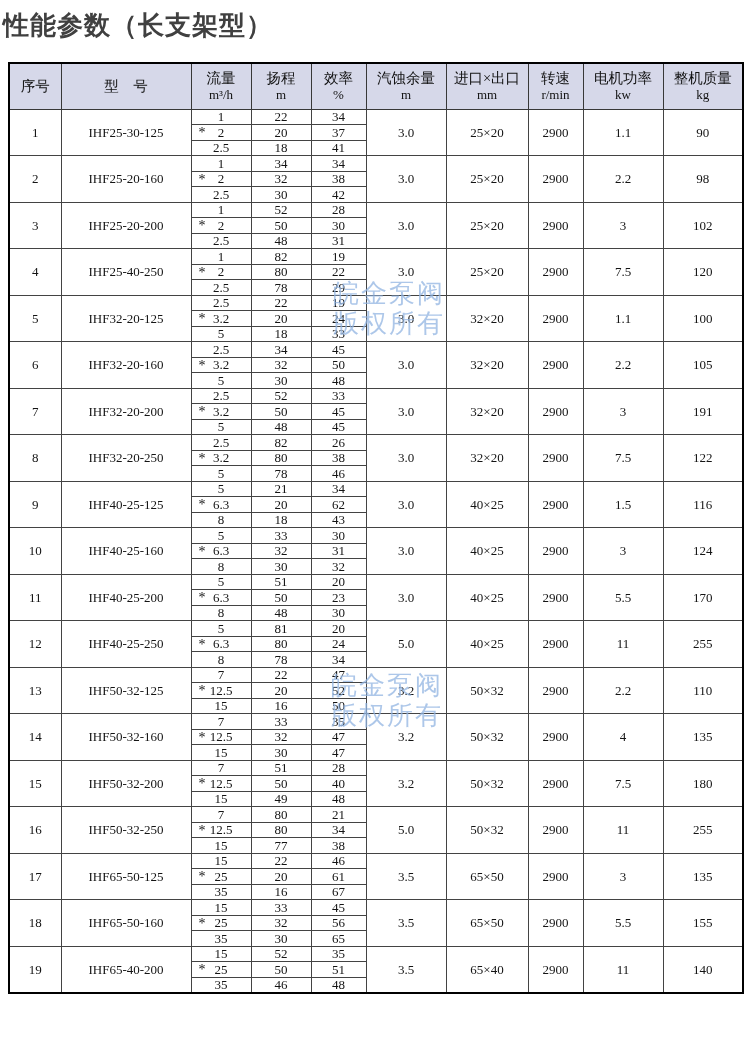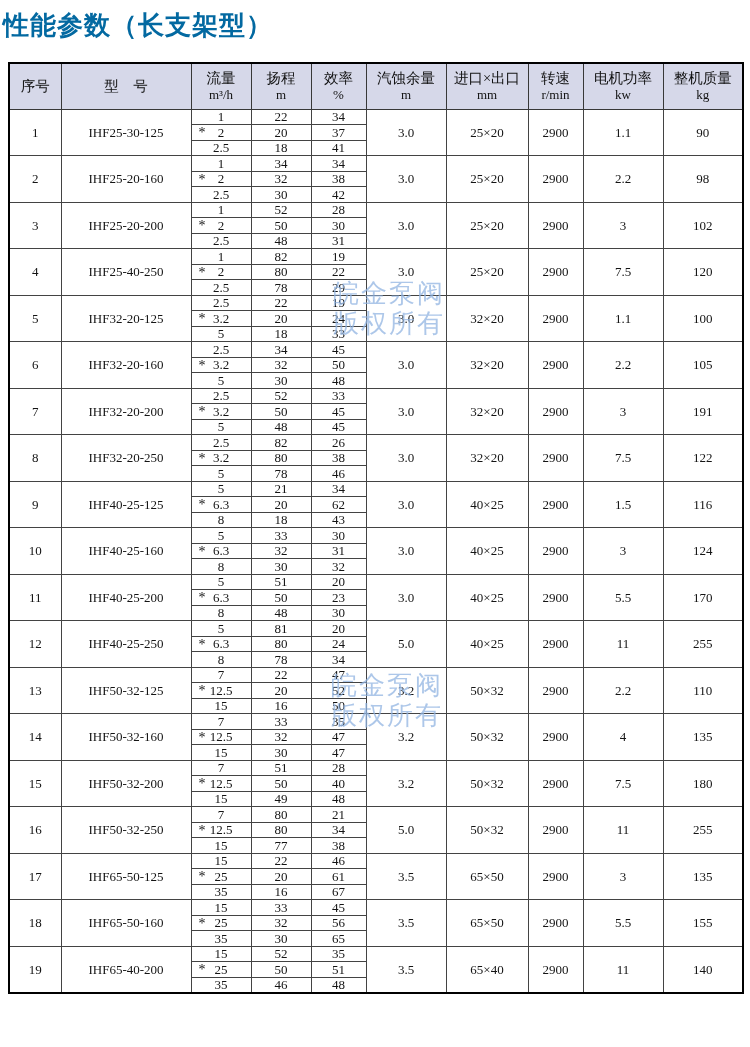--- a/index.html
+++ b/index.html
@@ -5,21 +5,21 @@
   * { margin: 0; padding: 0; box-sizing: border-box; }
   html, body { background: #ffffff; }
   body {
     width: 750px; height: 1047px; position: relative; overflow: hidden;
     font-family: "Liberation Serif", "DejaVu Serif", serif;
     color: #141414;
   }
   .title {
     position: absolute; left: 3px; top: 8px;
     font-family: "Liberation Sans", "DejaVu Sans", sans-serif;
-    font-size: 26px; font-weight: bold; color: #0369a1;
+    font-size: 26px; font-weight: bold; color: #404040;
     letter-spacing: 1px; white-space: nowrap;
   }
   table.spec {
     position: absolute; left: 8px; top: 62px; width: 734px;
     border-collapse: collapse; table-layout: fixed;
     border: 2px solid #000000;
   }
   thead th {
     background: #d6d8e9;
     border: 1px solid #383838;

